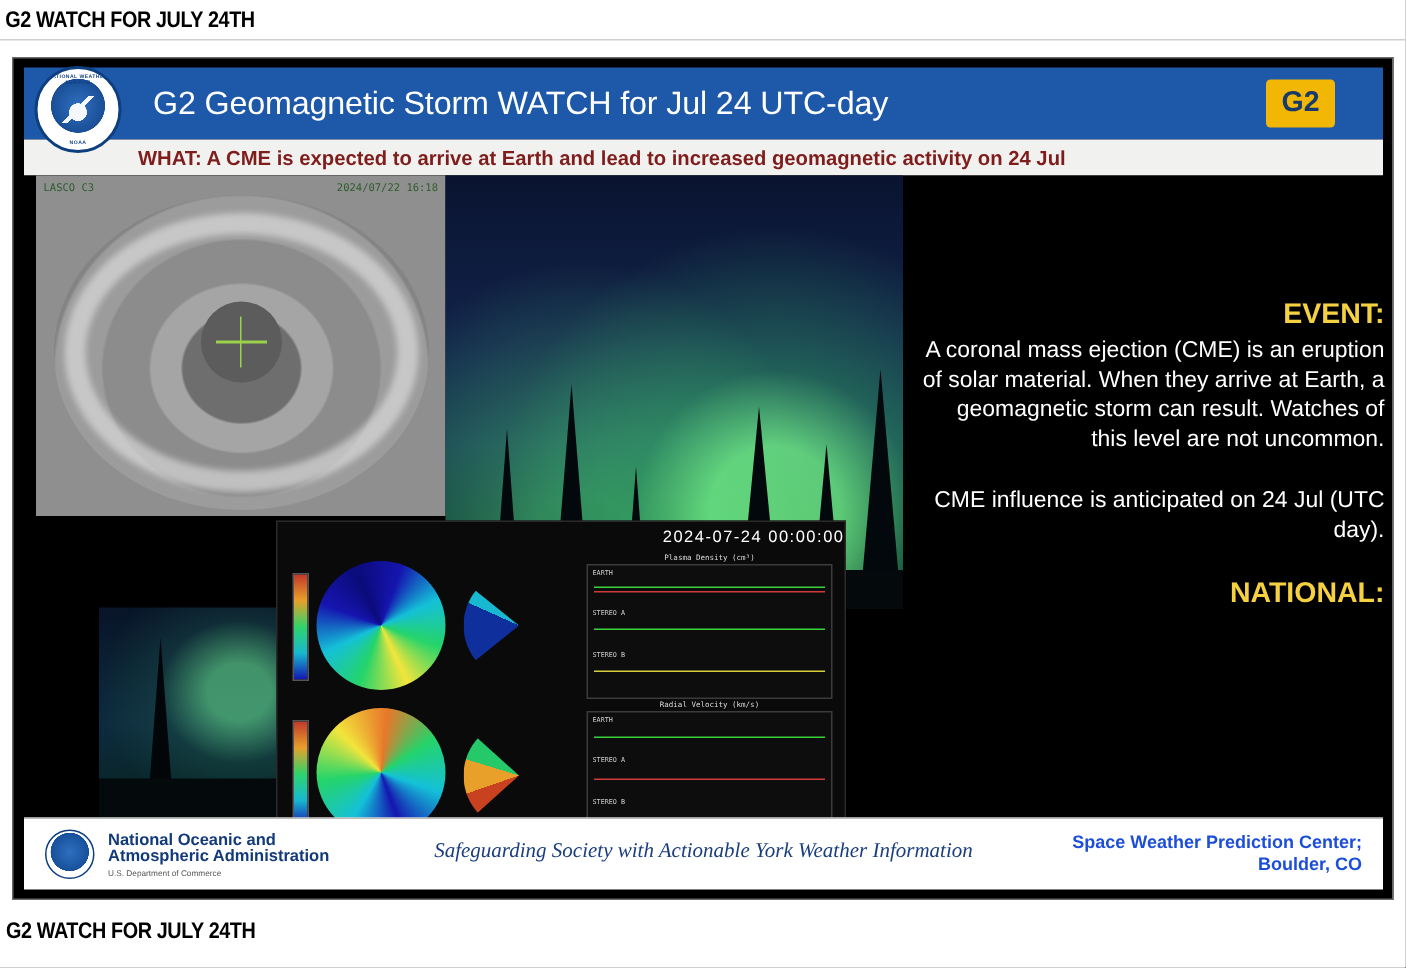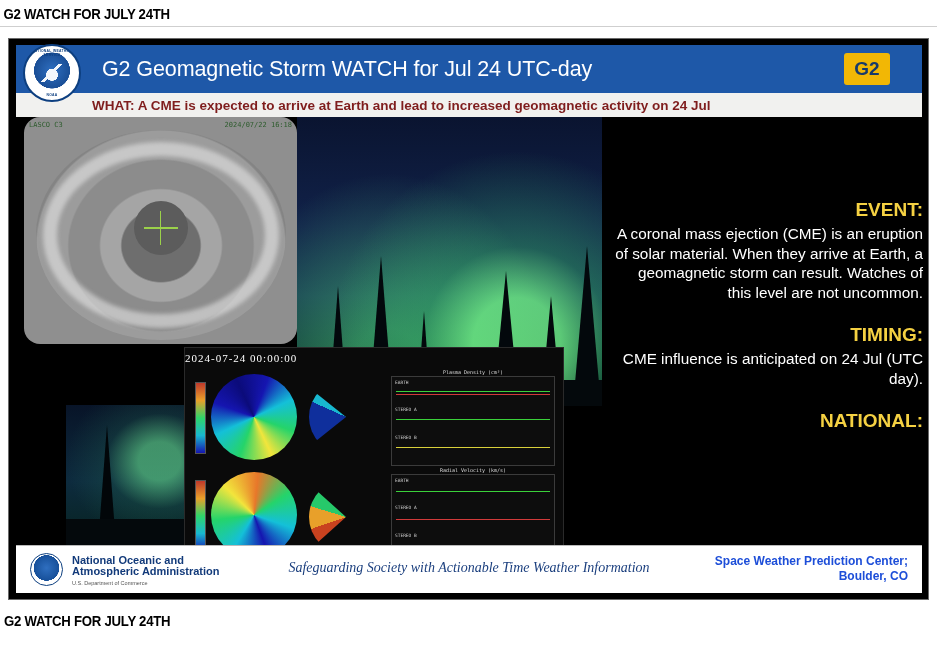--- a/index.html
+++ b/index.html
@@ -185,21 +185,20 @@
 
   
   .coronagraph {
     position: absolute;
     left: 8px;
     top: 0px;
     width: 273px;
     height: 227px;
     background: #8f8f8f;
     overflow: hidden;
-    border-radius: 16px;
   }
   .cor-disc {
     position: absolute;
     left: 50%;
     top: 52%;
     transform: translate(-50%, -50%);
     width: 250px;
     height: 210px;
     border-radius: 50%;
     background:
@@ -305,24 +304,24 @@
     height: 238px;
     background: #0a0a0a;
     border: 1px solid #2a2a2a;
     box-sizing: border-box;
     overflow: hidden;
   }
   .enlil-title {
     position: absolute;
     left: 0; top: 4px;
     width: 100%;
-    text-align: left;
+    text-align: right;
     color: #ffffff;
     font-size: 11px;
-    font-family: Liberation Serif, serif;
+    font-family: Liberation Sans, sans-serif;
     letter-spacing: 1px;
   }
   .enlil-panel {
     position: absolute;
     border-radius: 50%;
   }
   .ep1 {
     left: 26px; top: 26px; width: 86px; height: 86px;
     background: conic-gradient(from 20deg, #1515b0, #14c0d8, #25d46a, #f2e53c, #25d46a, #14c0d8, #1515b0, #0b0b7a, #1515b0);
     filter: blur(0.5px);
@@ -572,35 +571,34 @@
           <span>Space Weather Prediction Center</span>
           <span>Run Time: 2024-07-22 01:00 UT    Mode: CME</span>
           <span>Image Created: 2024-07-22 02:08 UT</span>
         </div>
       </div>
 
       <div class="text-col">
         <div class="sect-head">EVENT:</div>
         <div class="sect-body">A coronal mass ejection (CME) is an eruption of solar material. When they arrive at Earth, a geomagnetic storm can result. Watches of this level are not uncommon.</div>
 
-        <div class="sect-head">TIMING:</div>
         <div class="sect-body">CME influence is anticipated on 24 Jul (UTC day).</div>
 
         <div class="sect-head">NATIONAL:</div>
       </div>
     </div>
 
     <div class="footer">
       <div class="noaa-logo-small"></div>
       <div class="noaa-text">
         <div class="l1">National Oceanic and</div>
         <div class="l1">Atmospheric Administration</div>
         <div class="l3">U.S. Department of Commerce</div>
       </div>
-      <div class="tagline">Safeguarding Society with Actionable Time Weather Information</div>
+      <div class="tagline">Safeguarding Society with Actionable York Weather Information</div>
       <div class="swpc">
         <div>Space Weather Prediction Center;</div>
         <div>Boulder, CO</div>
       </div>
     </div>
 
   </div>
 
   <div class="bottom-caption">G2 WATCH FOR JULY 24TH</div>
 </div>

